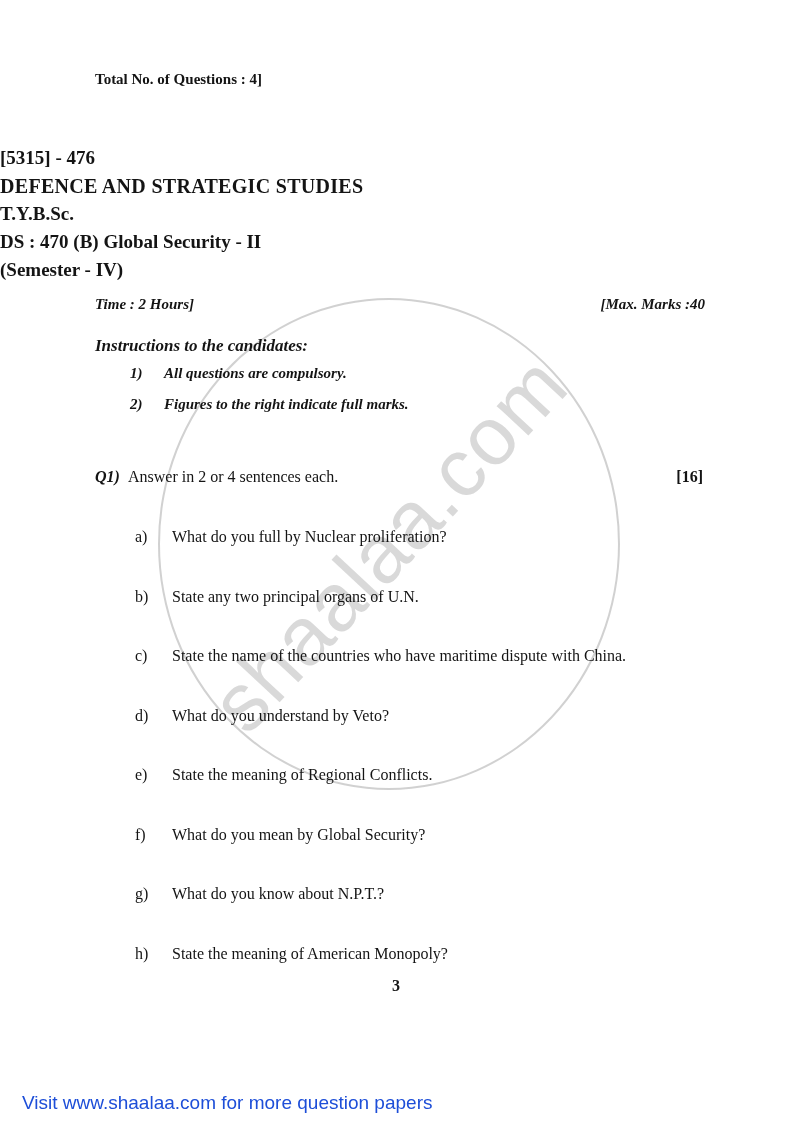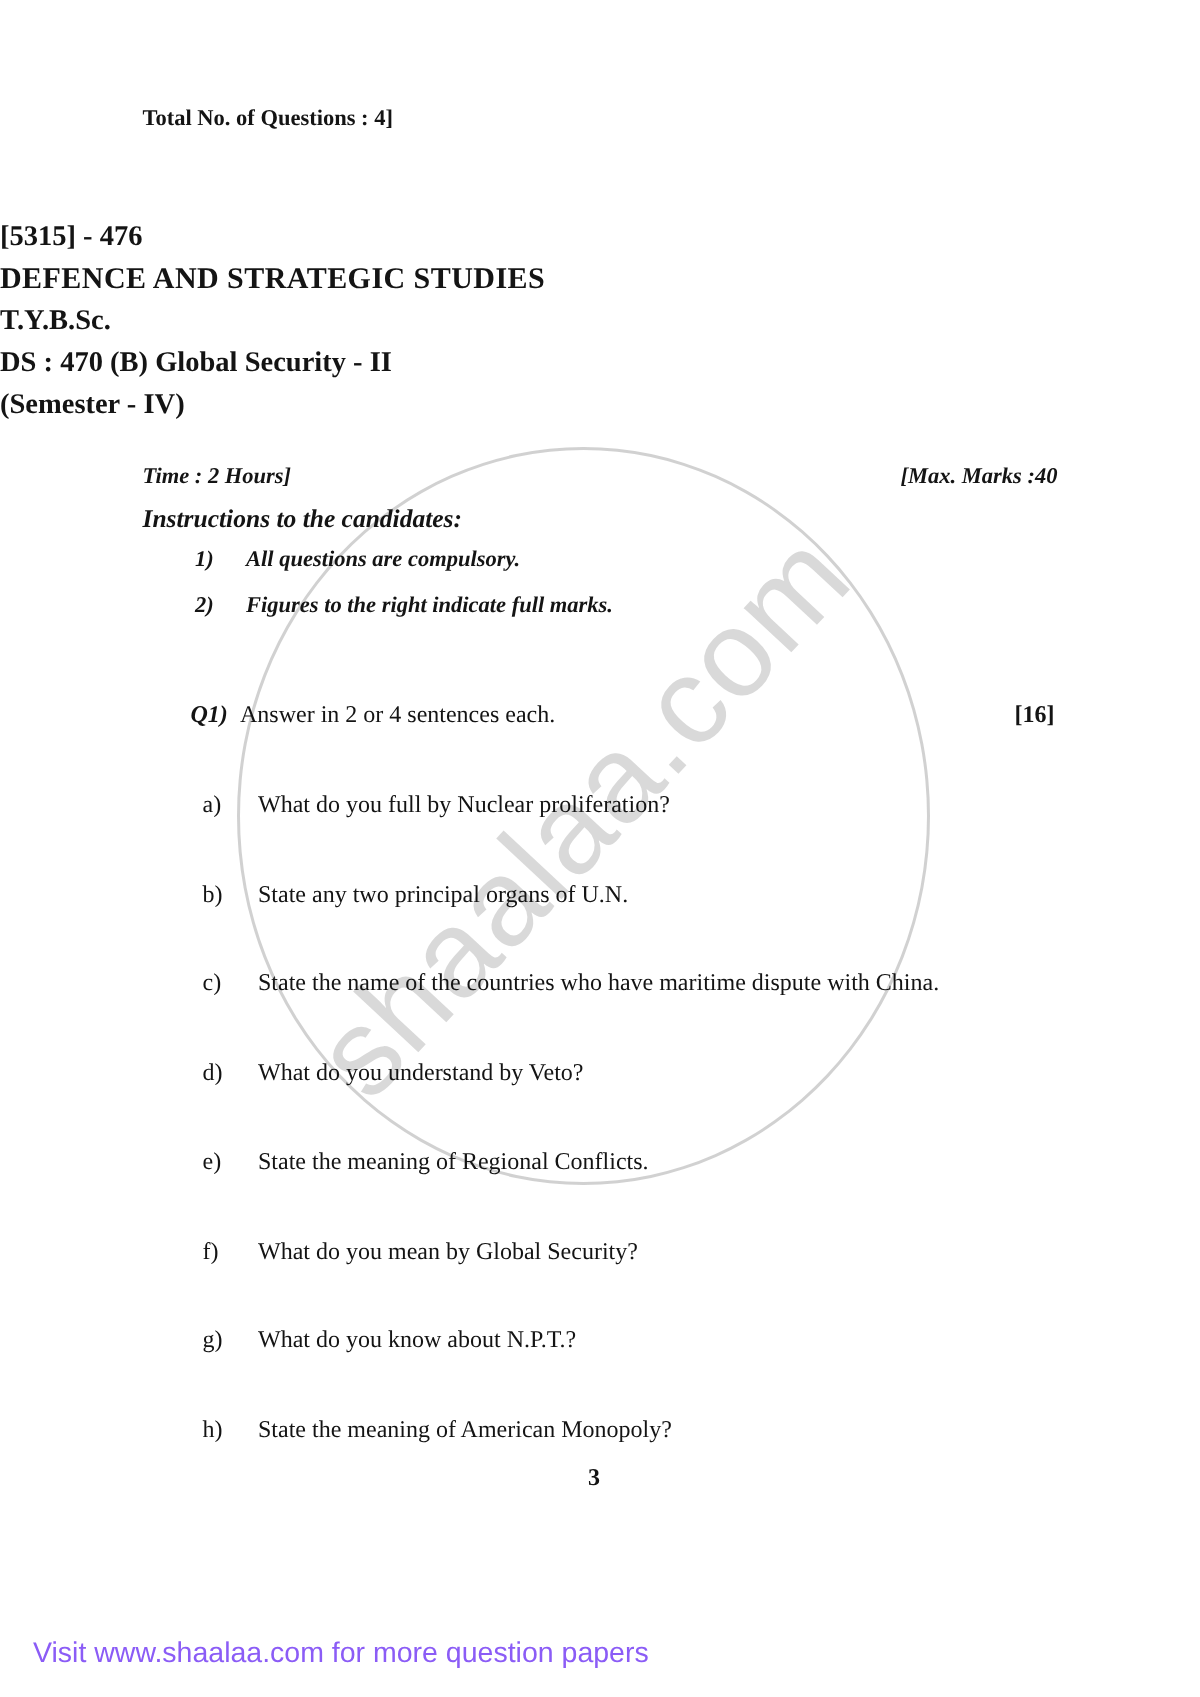--- a/index.html
+++ b/index.html
@@ -26,21 +26,21 @@
     position: absolute;
     top: 144px; left: 0;
     width: 100%;
     font-weight: bold;
   }
   .header-line { font-size: 19px; line-height: 28px; }
   .header-line.subject { font-size: 20px; letter-spacing: 0.3px; }
 
   .meta-row {
     position: absolute;
-    top: 310px; left: 95px; right: 95px;
+    top: 296px; left: 95px; right: 95px;
     display: flex;
     justify-content: space-between;
     font-size: 15px;
     font-weight: bold;
     font-style: italic;
   }
 
   .instructions-title {
     position: absolute;
     top: 336px; left: 95px;
@@ -63,21 +63,20 @@
   .q1-row {
     position: absolute;
     top: 468px; left: 95px; right: 97px;
     display: flex;
     font-size: 16px;
   }
   .q1-label {
     font-weight: bold;
     font-style: italic;
     width: 33px;
-    margin-left: 32px;
   }
   .q1-text { flex: 1; }
   .q1-marks { font-weight: bold; }
 
   .subquestions {
     position: absolute;
     top: 526px; left: 0; right: 0;
   }
   .sub-row {
     display: flex;
@@ -95,21 +94,21 @@
     text-align: center;
     font-size: 16px;
     font-weight: bold;
   }
 
   .footer-note {
     position: absolute;
     left: 22px; top: 1092px;
     font-family: "Liberation Sans", sans-serif;
     font-size: 19px;
-    color: #8b5cf6;
+    color: #1d4ed8;
     z-index: 2;
   }
 
   .watermark {
     position: absolute;
     left: 158px; top: 298px;
     width: 462px; height: 492px;
     border: 2px solid rgba(90, 90, 90, 0.28);
     border-radius: 50%;
     display: flex;

